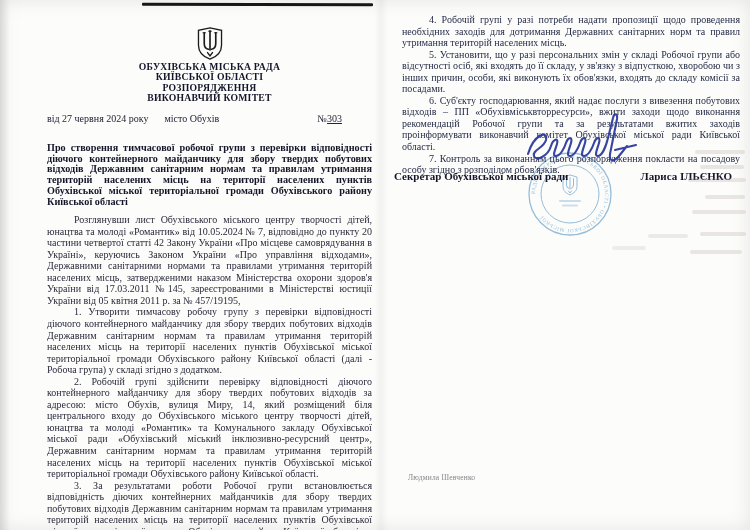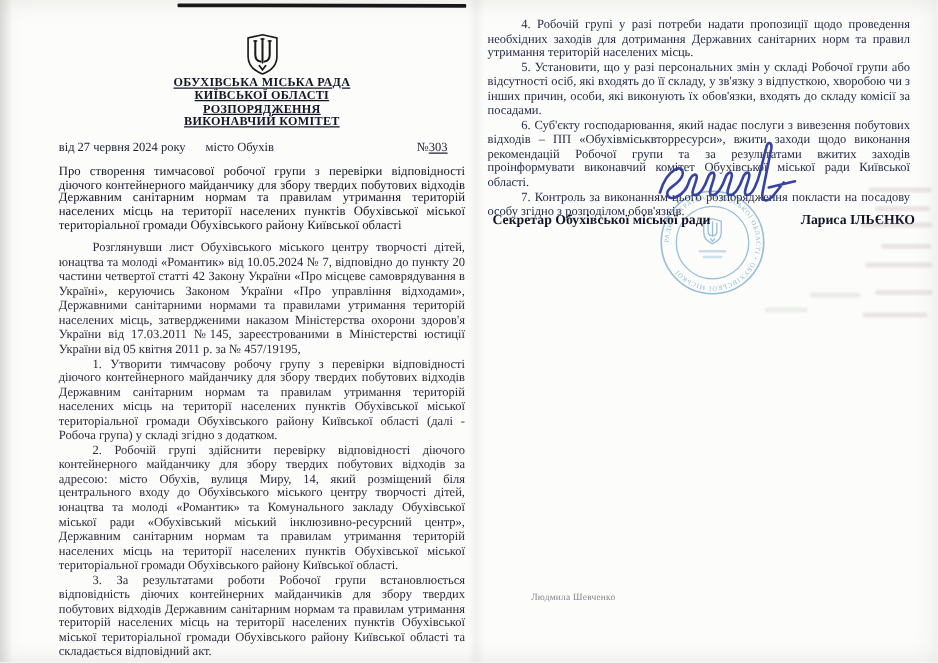--- a/index.html
+++ b/index.html
@@ -22,46 +22,46 @@
   }
   .crease{
     position:absolute;left:374px;top:0;width:14px;height:530px;
     background:linear-gradient(to right,rgba(0,0,0,0),rgba(60,60,60,.05),rgba(0,0,0,0));
   }
   .col-left{
     position:absolute;left:47px;top:0;width:325px;color:#2a2a3c;
   }
   .emblem{display:block;margin:27px auto 0 auto;}
   .org{margin-top:2px;text-align:center;font-weight:bold;
-       font-size:9.7px;line-height:10.4px;letter-spacing:.25px;color:#15152a;text-decoration:underline;}
+       font-size:9.7px;line-height:10.4px;letter-spacing:.25px;color:#15152a;}
   .date-row{display:flex;align-items:baseline;margin-top:9px;font-size:10px;color:#23233a;}
   .date-row .city{margin-left:16px;}
-  .date-row .num{margin-left:auto;margin-right:14px;}
+  .date-row .num{margin-left:auto;margin-right:30px;}
   .num-val{text-decoration:underline;}
   .doc-title{
-    margin-top:9px;font-weight:normal;font-size:10.2px;line-height:10.9px;
+    margin-top:19px;font-weight:bold;font-size:10.2px;line-height:10.9px;
     text-align:justify;color:#15152a;
   }
   .bodytext{margin-top:6px;}
   .bodytext p, .col-right p{
     margin:0;font-size:10px;line-height:11.55px;text-align:justify;
     text-indent:27px;
   }
   .col-right{
-    position:absolute;left:390px;top:14px;width:338px;color:#262c48;
+    position:absolute;left:402px;top:14px;width:338px;color:#262c48;
   }
   .sig-row{
     position:absolute;left:394px;top:170px;width:338px;
     display:flex;justify-content:space-between;align-items:baseline;
     font-weight:bold;font-size:11px;color:#15152a;text-align:right;
   }
   .stamp{position:absolute;left:526px;top:150px;mix-blend-mode:multiply;opacity:.85;}
   .signature{position:absolute;left:514px;top:110px;}
   .footer-name{
-    position:absolute;left:425px;top:473px;
+    position:absolute;left:408px;top:473px;
     font-size:7.5px;color:#84848c;letter-spacing:.2px;
   }
   
   .bleed{position:absolute;height:4px;border-radius:2px;
          background:rgba(164,150,150,.22);filter:blur(.7px);}
   .b1{left:695px;top:150px;width:50px;}
   .b2{left:700px;top:165px;width:44px;}
   .b3{left:688px;top:178px;width:58px;}
   .b4{left:705px;top:195px;width:40px;}
   .b5{left:692px;top:210px;width:54px;}

